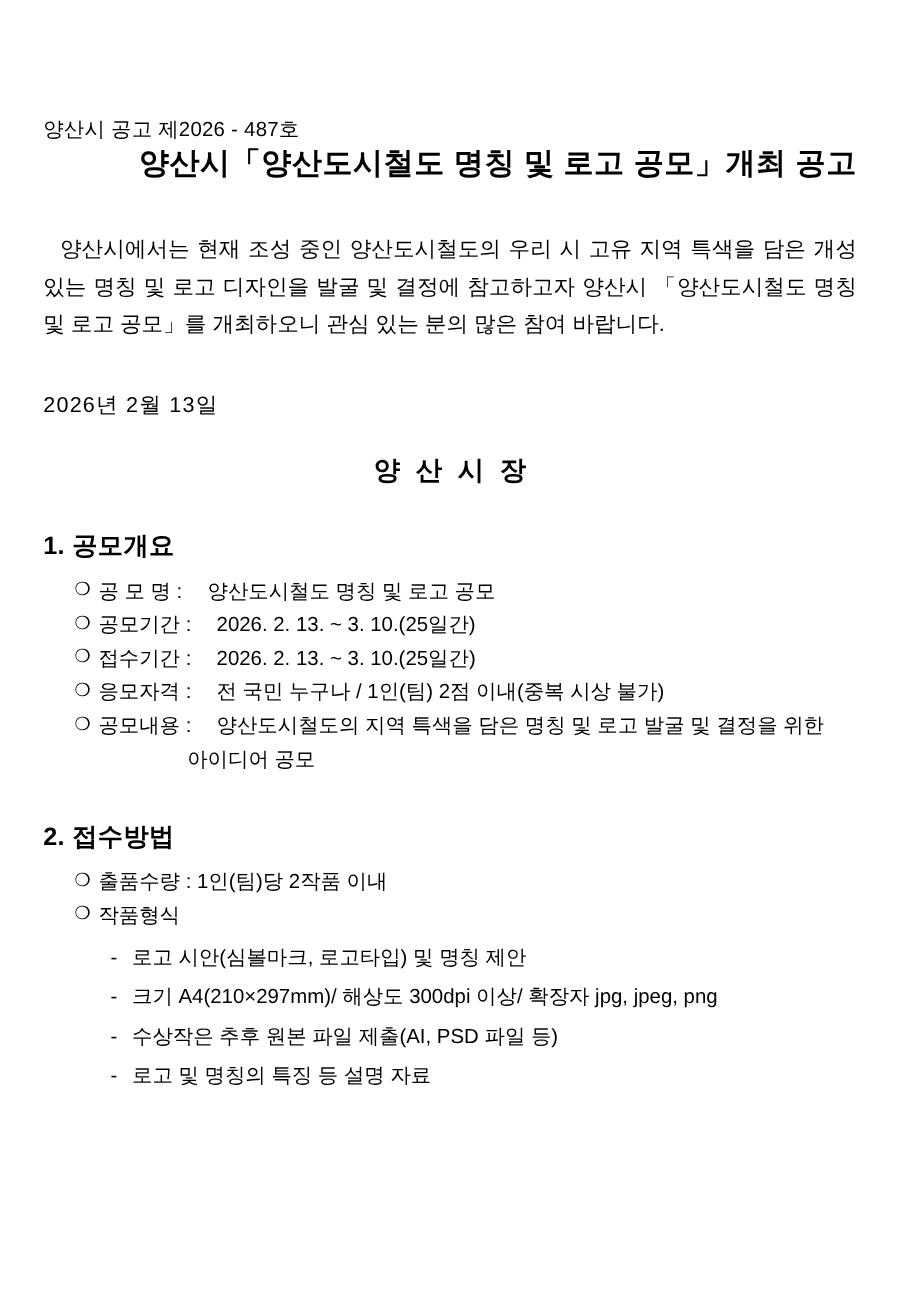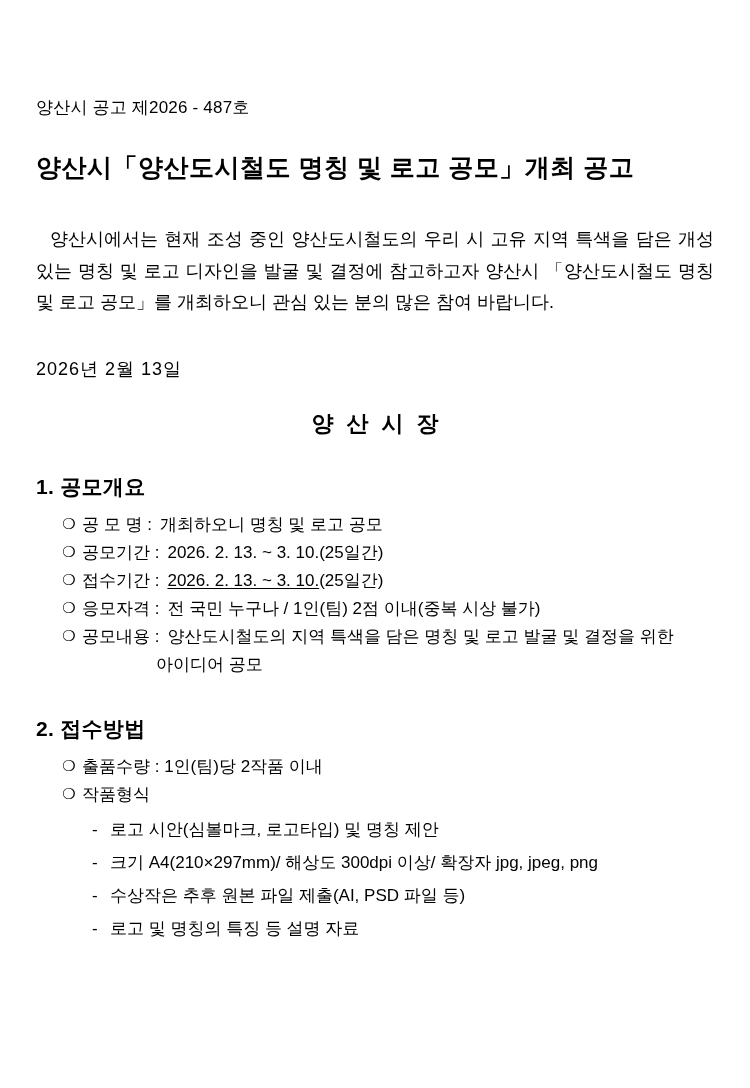--- a/index.html
+++ b/index.html
@@ -22,22 +22,21 @@
     padding: 0 36px;
   }
 
   .doc-number {
     margin-top: 96px;
     font-size: 17px;
     letter-spacing: 0.2px;
   }
 
   .doc-title {
-    margin-top: 32px;
-    text-align: left;
+    text-align: right;
     font-size: 25px;
     font-weight: bold;
     letter-spacing: 0.5px;
   }
 
   .doc-body {
     margin-top: 40px;
     font-size: 18px;
     line-height: 1.75;
     text-align: justify;
@@ -87,26 +86,26 @@
   .bullet-mark {
     flex: 0 0 auto;
     width: 20px;
     font-size: 15px;
     line-height: 1.75;
   }
   .bullet-text {
     flex: 1 1 auto;
   }
   .bullet-text .u {
-    text-decoration: underline;
     text-underline-offset: 2px;
   }
   .bullet-text.two-col {
     display: flex;
     align-items: flex-start;
+    gap: 13px;
   }
   .bullet-text.two-col .lbl {
     flex: 0 0 auto;
     white-space: nowrap;
   }
   .bullet-text.two-col .val {
     flex: 1 1 auto;
   }
   .cont-line {
     padding-left: 120px;
@@ -148,21 +147,21 @@
   <div class="date-line">2026년  2월  13일</div>
   <div class="issuer-line">양산시장</div>
 
   <div class="section">
     <div class="section-heading">1. 공모개요</div>
     <ul class="bullet-list">
       <li class="bullet-item">
         <span class="bullet-mark">❍</span>
         <span class="bullet-text two-col">
           <span class="lbl">공 모 명 :</span>
-          <span class="val" style="padding-left:8px;">개최하오니 명칭 및 로고 공모</span>
+          <span class="val" style="padding-left:8px;">양산도시철도 명칭 및 로고 공모</span>
         </span>
       </li>
       <li class="bullet-item">
         <span class="bullet-mark">❍</span>
         <span class="bullet-text two-col">
           <span class="lbl">공모기간 :</span>
           <span class="val" style="padding-left:8px;">2026. 2. 13. ~ 3. 10.(25일간)</span>
         </span>
       </li>
       <li class="bullet-item">

